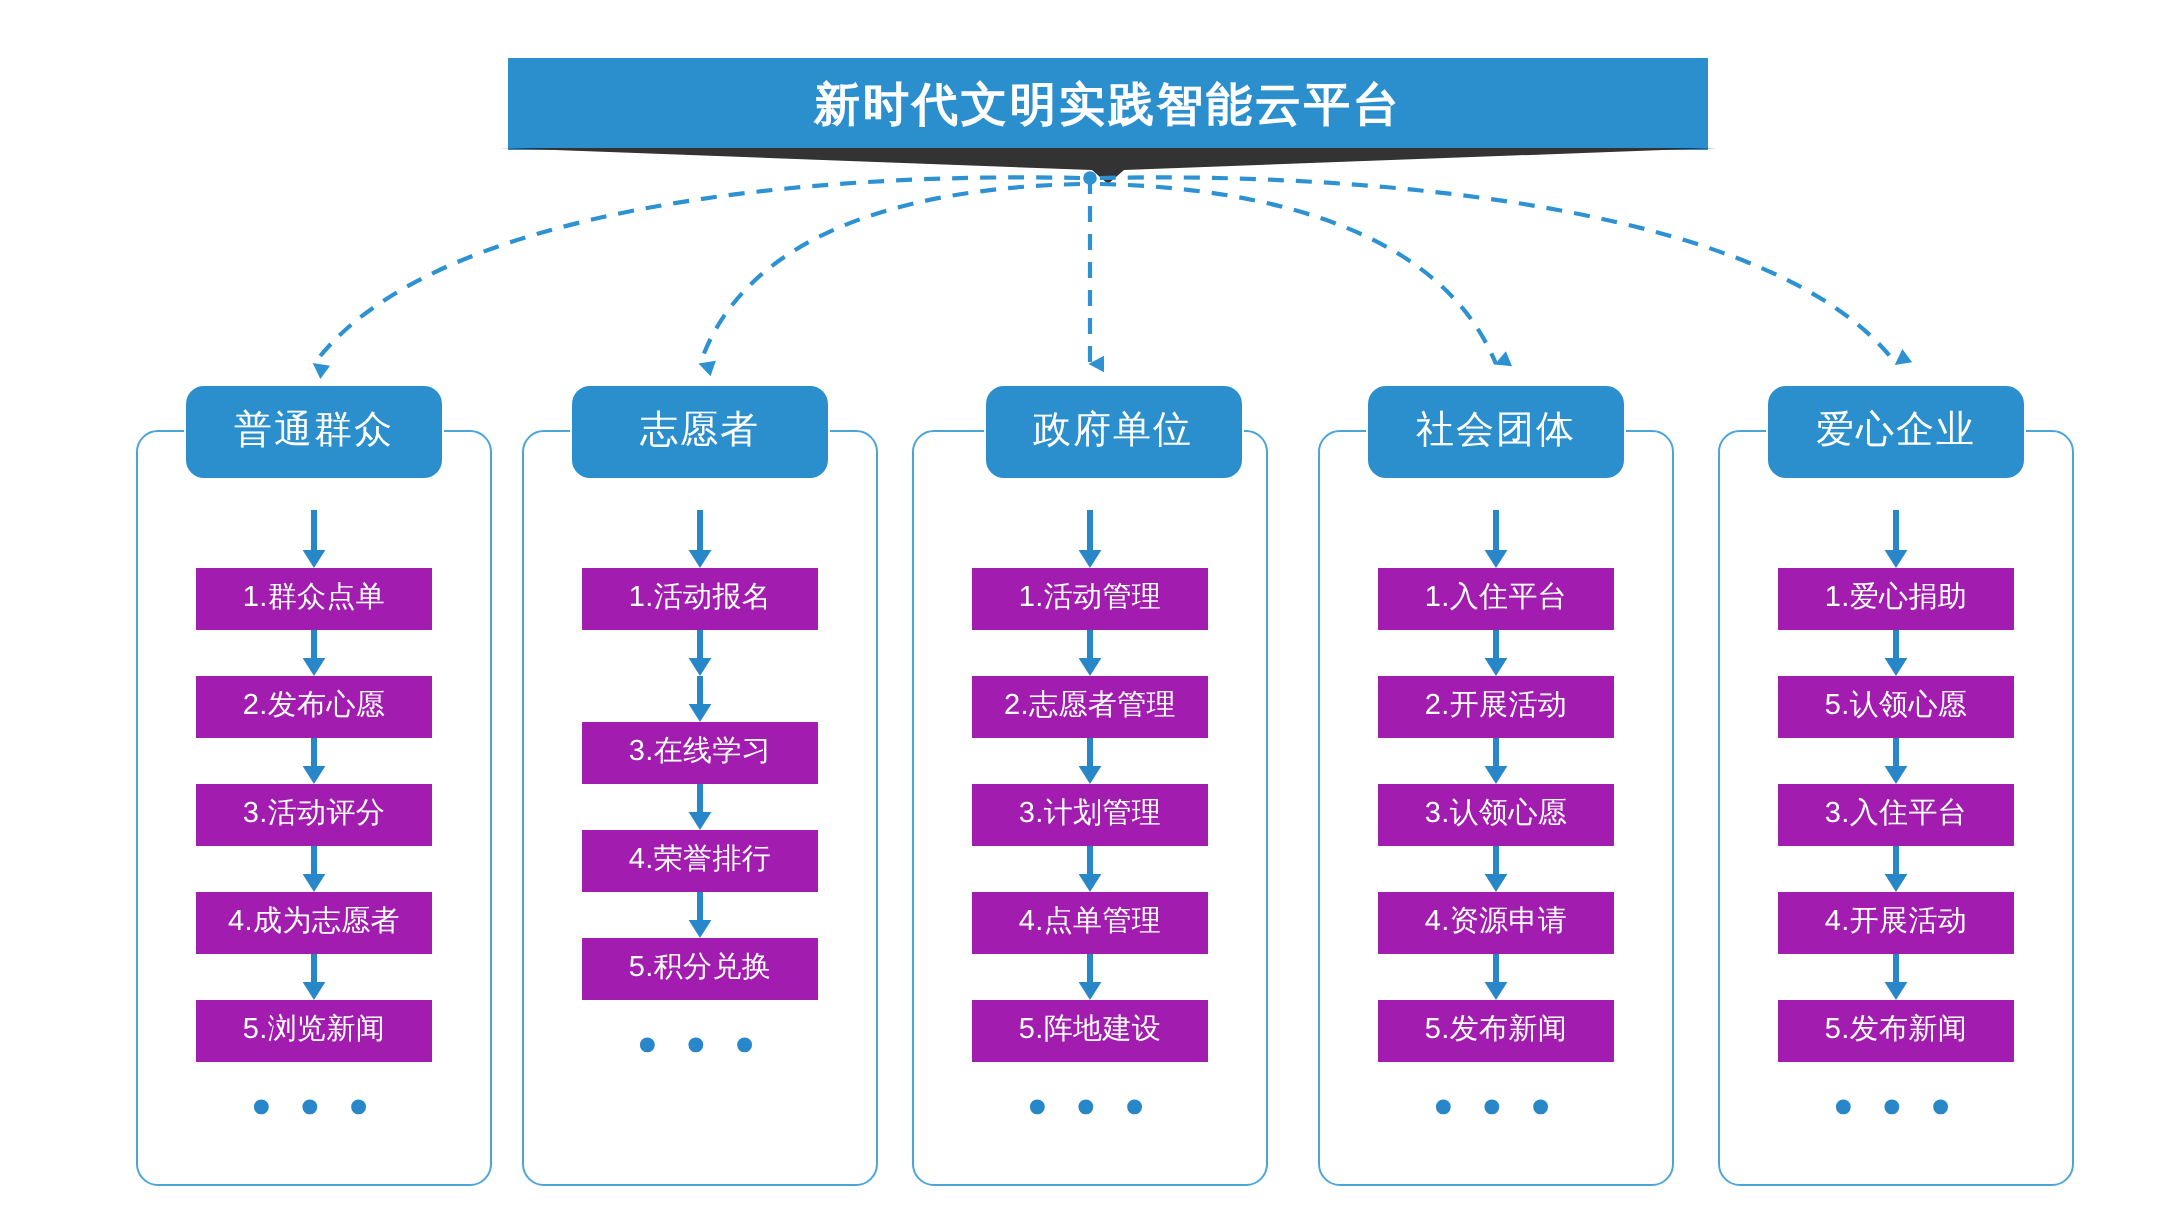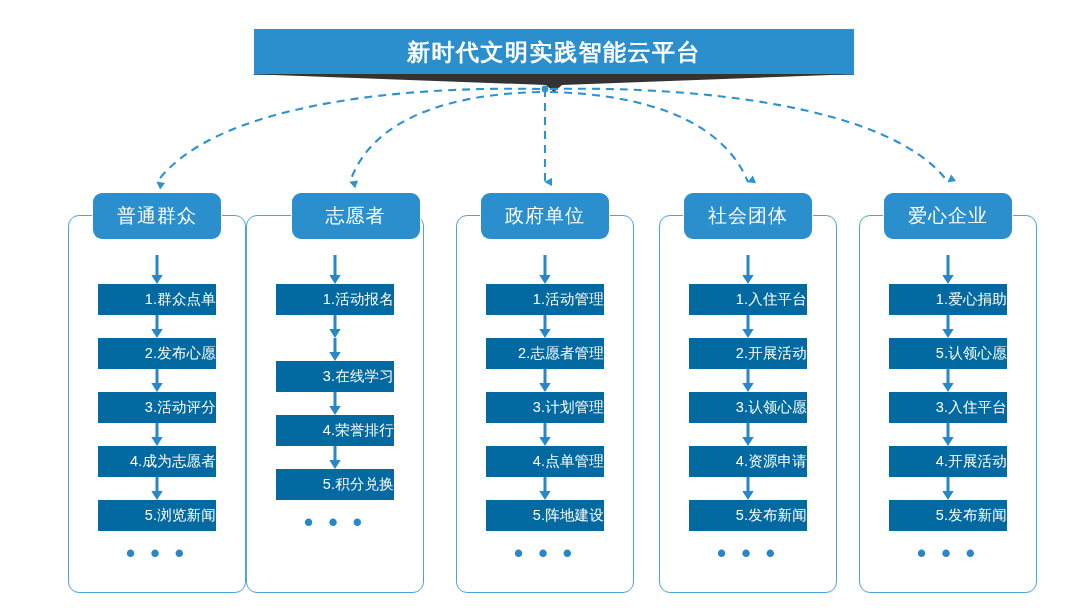--- a/index.html
+++ b/index.html
@@ -145,25 +145,25 @@
     top: 0;
     transform: translateX(-50%);
     width: 13px;
     height: 100%;
   }
 
   .flow-item {
     width: 118px;
     height: 31px;
     margin: 0 auto;
-    background: #0369a1;
+    background: #a21caf;
     color: #ffffff;
     font-size: 14.5px;
     line-height: 31px;
-    text-align: right;
+    text-align: center;
     white-space: nowrap;
     letter-spacing: 0.2px;
   }
 
   .ellipsis {
     width: 178px;
     text-align: center;
     margin-top: 17px;
     color: #2787c8;
     font-size: 26px;
@@ -246,21 +246,21 @@
           <div class="item-link">
             <svg class="arrow-down" viewBox="0 0 13 23" preserveAspectRatio="none">
               <rect x="5" y="0" width="3" height="15" fill="#2787c8"></rect>
               <path d="M0.8 14 L12.2 14 L6.5 23 Z" fill="#2787c8"></path>
             </svg>
           </div>
           <div class="flow-item">5.浏览新闻</div>
           <div class="ellipsis">• • •</div>
         </div>
       </div>
-      <div class="column" style="left: 246px; padding-left: 41px;">
+      <div class="column" style="left: 261px;">
         <div class="col-frame"></div>
         <div class="col-notch"></div>
         <div class="col-header">志愿者</div>
         <div class="col-body">
           <div class="head-link">
             <svg class="arrow-down" viewBox="0 0 13 29" preserveAspectRatio="none">
               <rect x="5" y="0" width="3" height="21" fill="#2787c8"></rect>
               <path d="M0.8 20 L12.2 20 L6.5 29 Z" fill="#2787c8"></path>
             </svg>
           </div>
@@ -288,21 +288,21 @@
           <div class="item-link">
             <svg class="arrow-down" viewBox="0 0 13 23" preserveAspectRatio="none">
               <rect x="5" y="0" width="3" height="15" fill="#2787c8"></rect>
               <path d="M0.8 14 L12.2 14 L6.5 23 Z" fill="#2787c8"></path>
             </svg>
           </div>
           <div class="flow-item">5.积分兑换</div>
           <div class="ellipsis">• • •</div>
         </div>
       </div>
-      <div class="column" style="left: 456px;">
+      <div class="column" style="left: 456px; padding-left: 23px;">
         <div class="col-frame"></div>
         <div class="col-notch"></div>
         <div class="col-header">政府单位</div>
         <div class="col-body">
           <div class="head-link">
             <svg class="arrow-down" viewBox="0 0 13 29" preserveAspectRatio="none">
               <rect x="5" y="0" width="3" height="21" fill="#2787c8"></rect>
               <path d="M0.8 20 L12.2 20 L6.5 29 Z" fill="#2787c8"></path>
             </svg>
           </div>

